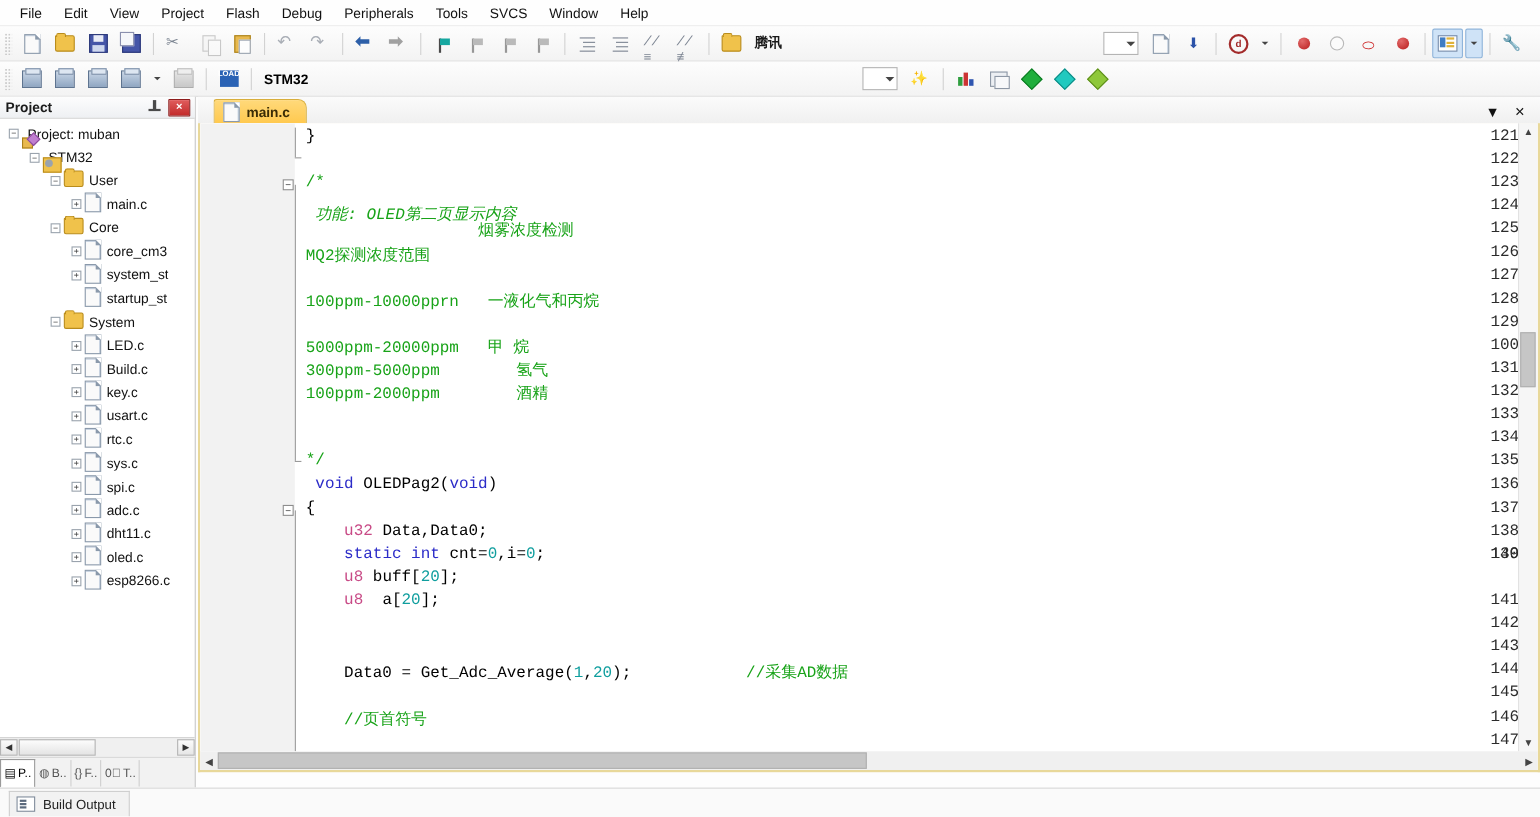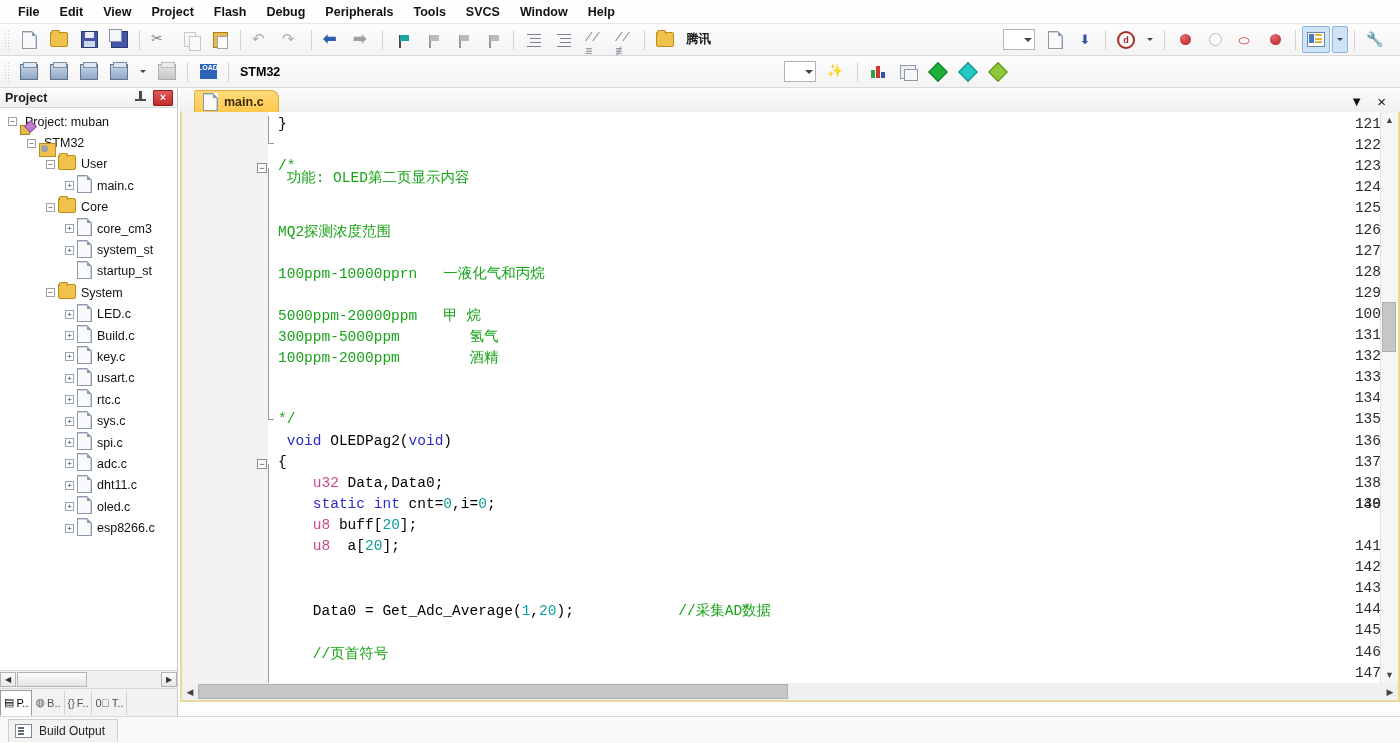--- a/index.html
+++ b/index.html
@@ -7,21 +7,21 @@
     width:1400px;height:743px;overflow:hidden;
     background:#ffffff;
     font-family:"Liberation Sans", sans-serif;
     font-size:12px;color:#000;
     -webkit-font-smoothing:antialiased;
   }
   #app{position:relative;width:1400px;height:743px;background:#fdfdfd;}
 
   
   .menubar{height:23px;background:#fefefe;display:flex;align-items:center;padding-left:8px;
-           border-bottom:1px solid #e8e8e8;font-weight:bold;}
+           border-bottom:1px solid #e8e8e8;}
   .menubar .mi{padding:3px 10px;font-size:12.5px;color:#111;cursor:default;}
 
   
   .toolbar{height:31px;background:linear-gradient(#fdfdfd,#f3f3f3);display:flex;align-items:center;
            border-bottom:1px solid #dadada;padding-left:4px;}
   .grip{width:7px;height:20px;margin-right:3px;
         background-image:radial-gradient(#c0c0c0 1px, transparent 1px);
         background-size:3px 3px;opacity:.8;}
   .tbtn{width:26px;height:25px;display:flex;align-items:center;justify-content:center;
         border:1px solid transparent;border-radius:2px;margin:0 1px;position:relative;}
@@ -565,21 +565,22 @@
           <div class="ln" style="top: 468.2px;">143</div>
           <div class="ln" style="top: 489.3px;">144</div>
           <div class="ln" style="top: 510.4px;">145</div>
           <div class="ln" style="top: 531.5px;">146</div>
           <div class="ln" style="top: 552.6px;">147</div>
         </div>
       <div class="codearea" id="codearea">
           <div class="cl" style="top: 4px;"><span>}</span></div>
           <div class="cl" style="top: 25.1px;"></div>
           <div class="cl" style="top: 46.2px;"><span class="cm">/*</span></div>
-          <div class="cl" style="top: 56px;"><span class="cm"> 功能: OLED第二页显示内容</span></div>
+          <div class="cl" style="top: 73px; font-style: italic;"><span class="cm"> 功能: OLED第二页显示内容</span></div>
+          <div class="cl" style="top: 88.4px;"><span class="cm">                  烟雾浓度检测</span></div>
           <div class="cl" style="top: 109.5px;"><span class="cm">MQ2探测浓度范围</span></div>
           <div class="cl" style="top: 130.6px;"></div>
           <div class="cl" style="top: 151.7px;"><span class="cm">100ppm-10000pprn   一液化气和丙烷</span></div>
           <div class="cl" style="top: 193.9px;"><span class="cm">5000ppm-20000ppm   甲 烷</span></div>
           <div class="cl" style="top: 215px;"><span class="cm">300ppm-5000ppm        氢气</span></div>
           <div class="cl" style="top: 236.1px;"><span class="cm">100ppm-2000ppm        酒精</span></div>
           <div class="cl" style="top: 257.2px;"></div>
           <div class="cl" style="top: 278.3px;"></div>
           <div class="cl" style="top: 299.4px;"><span class="cm">*/</span></div>
           <div class="cl" style="top: 320.5px;"><span> </span><span class="kw">void</span><span> OLEDPag2(</span><span class="kw">void</span><span>)</span></div>

